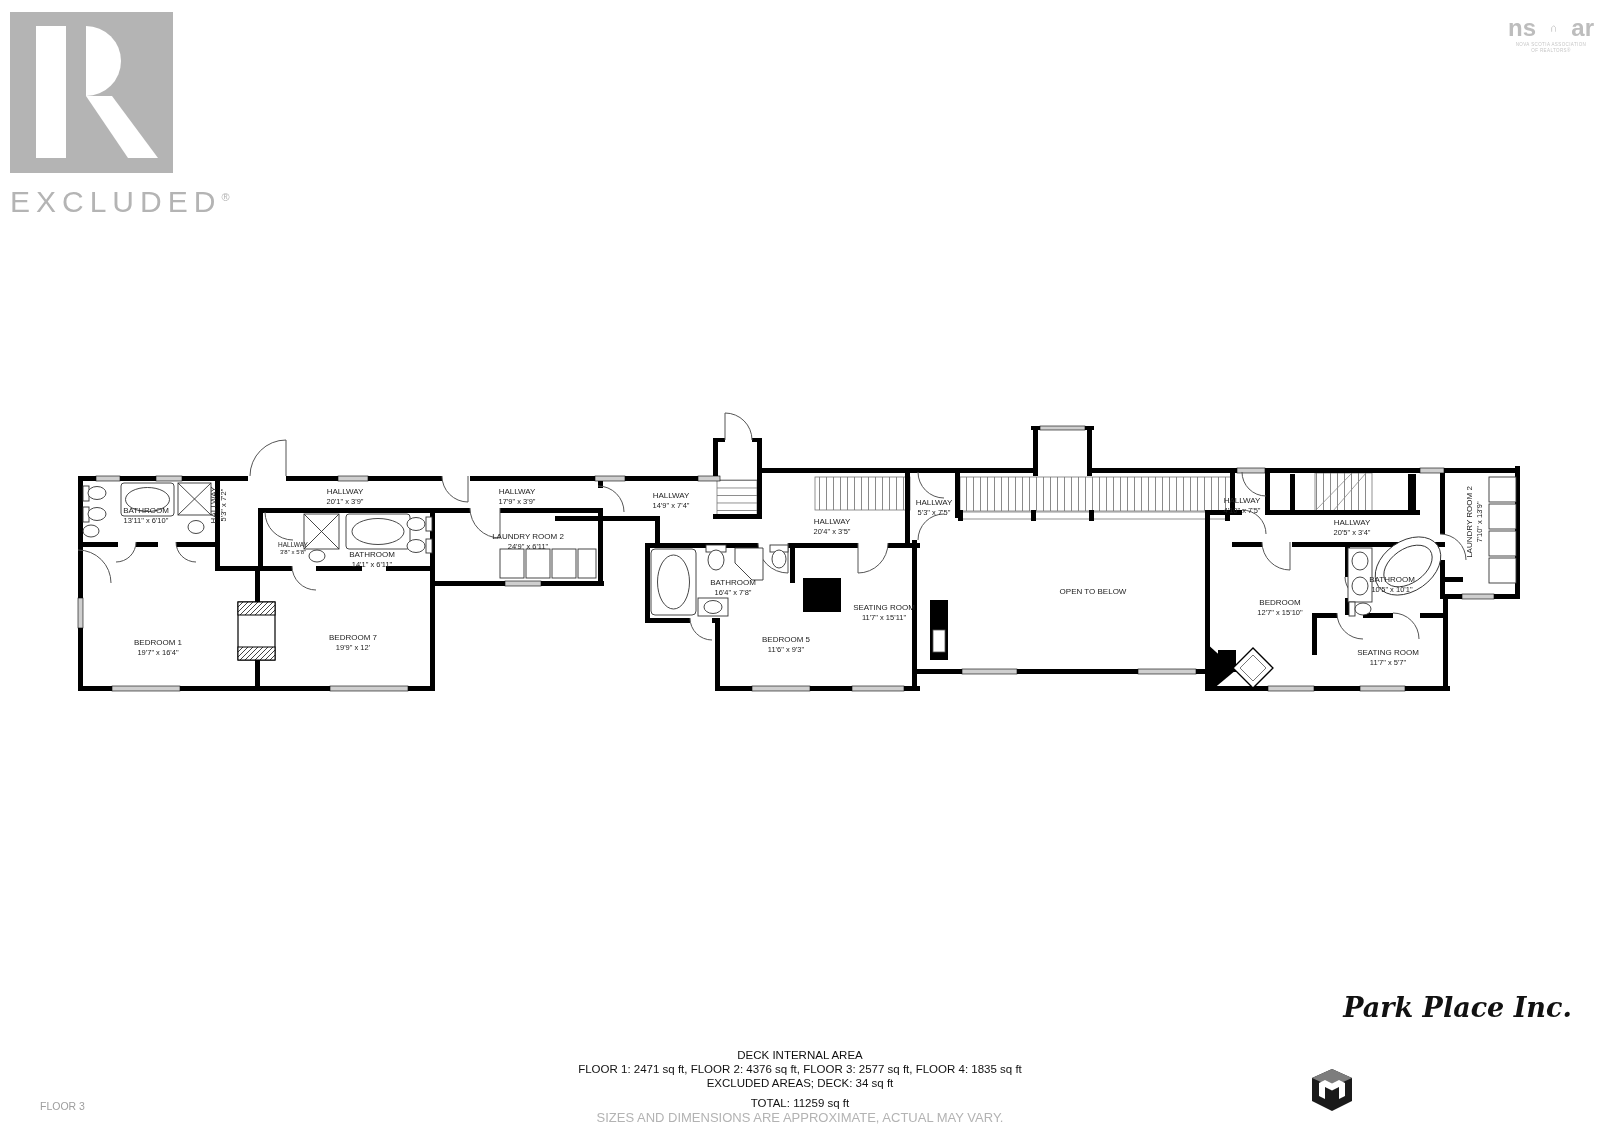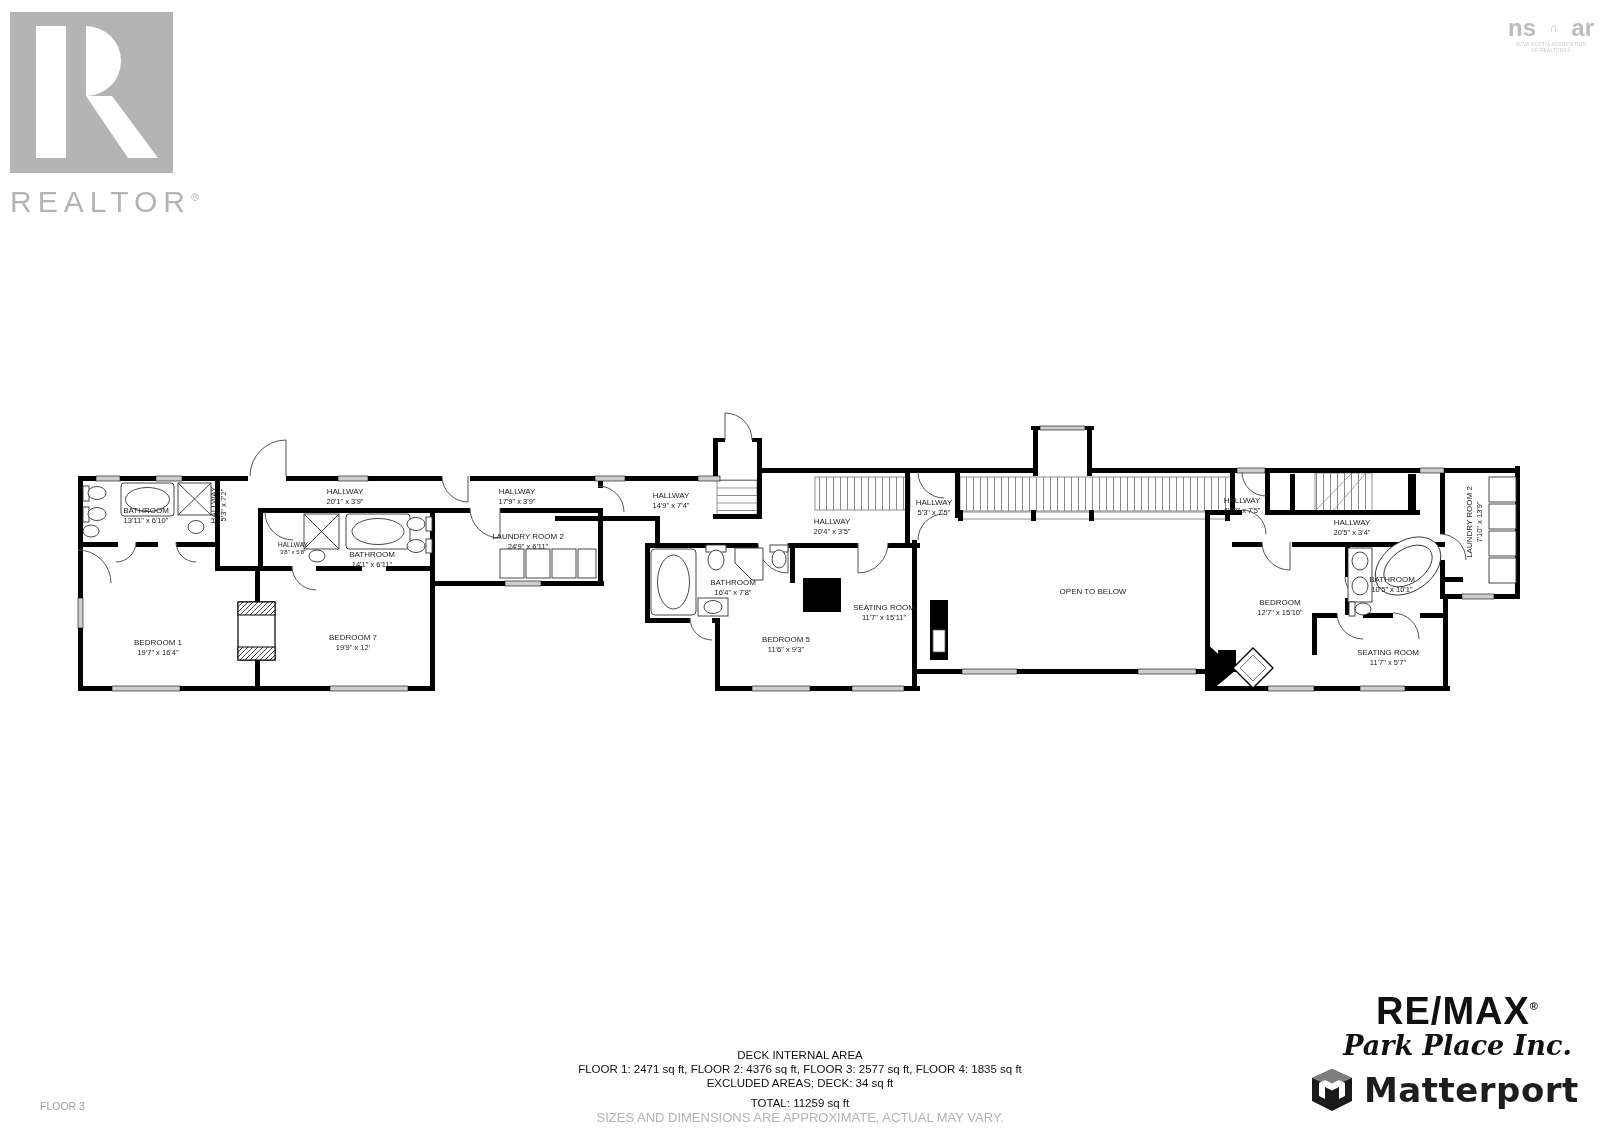--- a/index.html
+++ b/index.html
@@ -372,21 +372,21 @@
     <div class="dims">7'10" x 13'9"</div>
 </div>
 
 <div class="abs" id="realtor-logo">
   <svg width="163" height="161" viewBox="0 0 163 161">
     <rect x="0" y="0" width="163" height="161" fill="#b4b4b4"></rect>
     <rect x="26" y="14" width="30" height="132" fill="#fff"></rect>
     <path d="M76,14 a35,35 0 0 1 0,70 z" fill="#fff"></path>
     <polygon points="76,84 102,84 148,146 118,146" fill="#fff"></polygon>
   </svg>
-  <div id="realtor-word"><span>REALTOR</span><sup>®</sup></div>
+  <div id="realtor-word"><span>EXCLUDED</span><sup>®</sup></div>
 </div>
 
 <div class="abs" id="nsar">
   <div class="row">
     <span class="wm">ns</span>
     <svg width="17" height="23" viewBox="0 0 17 23">
       <path d="M2,22 V9 L8.5,2.5 L15,9 V22" fill="none" stroke="#bdbdbd" stroke-width="2.4"></path>
     </svg>
     <span class="wm">ar</span>
   </div>
@@ -400,23 +400,21 @@
   <div>DECK INTERNAL AREA</div>
   <div>FLOOR 1: 2471 sq ft, FLOOR 2: 4376 sq ft, FLOOR 3: 2577 sq ft, FLOOR 4: 1835 sq ft</div>
   <div>EXCLUDED AREAS; DECK: 34 sq ft</div>
   <div class="total">TOTAL: 11259 sq ft</div>
   <div class="disclaimer">SIZES AND DIMENSIONS ARE APPROXIMATE, ACTUAL MAY VARY.</div>
 </div>
 
 <div class="abs" id="floor-label">FLOOR 3</div>
 
 <div class="abs" id="remax">
-  <div class="name"><span>RE/MAX</span><sup>®</sup></div>
   <div class="sub">Park Place Inc.</div>
 </div>
 <div class="abs" id="matterport">
   <svg width="44" height="44" viewBox="0 0 44 44">
     <polygon points="22,1 42,10 42,33 22,43 2,33 2,10" fill="#1a1a1a"></polygon>
     <polygon points="22,1 42,10 22,19 2,10" fill="#7d7d7d"></polygon>
     <path d="M9,15 L15,12 L22,15.5 L29,12 L35,15 L35,28 L29,31 L29,19 L22,22.5 L15,19 L15,31 L9,28 Z" fill="#fff"></path>
   </svg>
-  <span class="word">Matterport</span>
 </div>
 
 </body></html>

